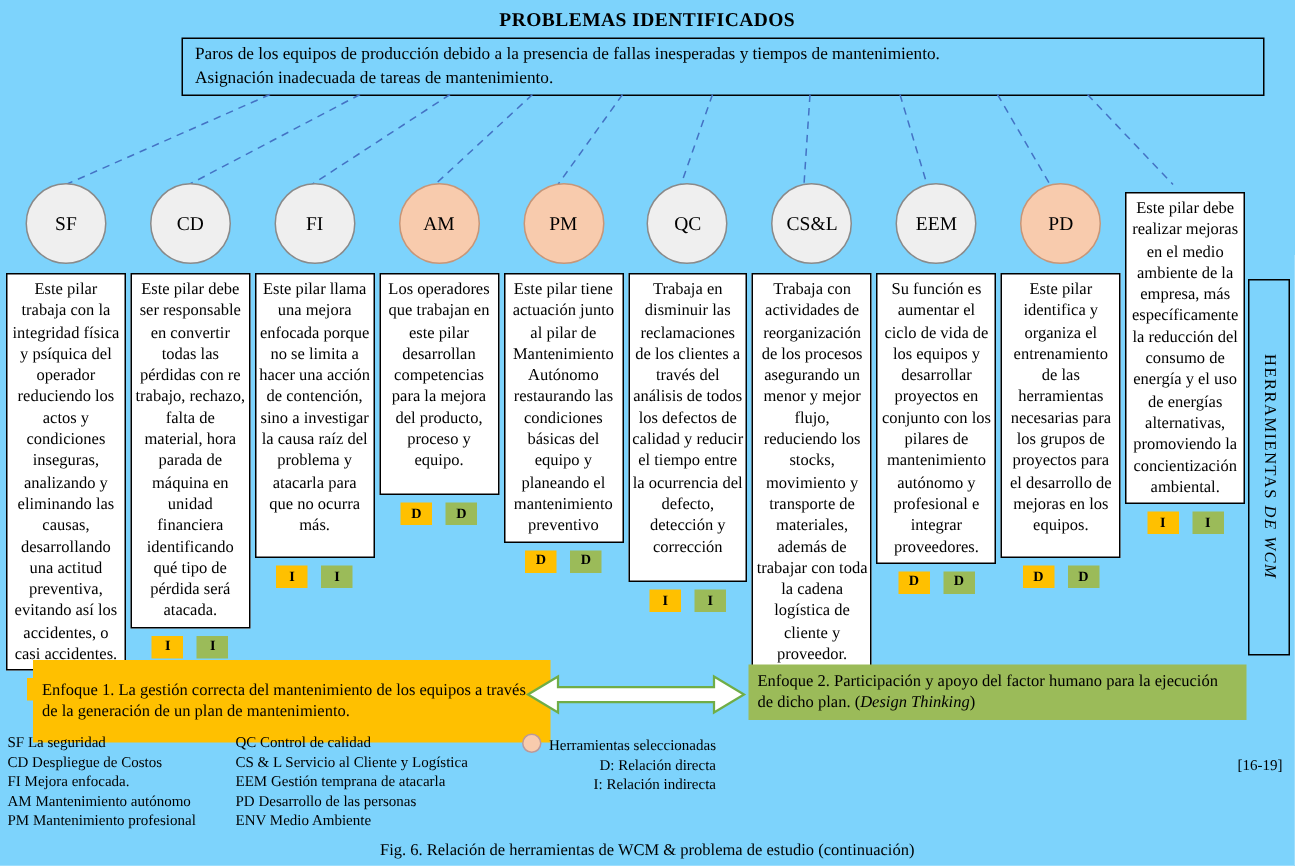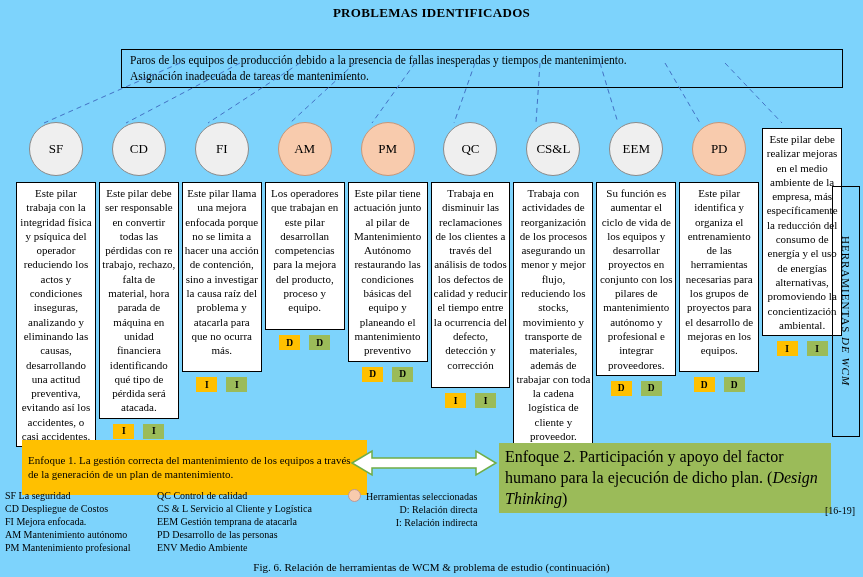--- a/index.html
+++ b/index.html
@@ -4,25 +4,25 @@
 <style>
   * { margin:0; padding:0; box-sizing:border-box; }
   body { background:#fff; }
   .figure { position:relative; width:863px; height:577px; background:#7dd3fc; color:#000;
             font-family:Liberation Serif, serif; overflow:hidden; }
 
   .title { position:absolute; top:5px; left:0; width:100%; text-align:center;
            font-weight:bold; font-size:13px; letter-spacing:.3px; }
 
   .problem-box { position:absolute; left:121px; top:25px; width:722px;
-                 border:1px solid #000; padding:3px 8px; font-size:11.5px; line-height:1.35;margin-top:24px; }
+                 border:1px solid #000; padding:3px 8px; font-size:11.5px; line-height:1.35; }
 
   .connectors { position:absolute; left:0; top:0; width:863px; height:577px; pointer-events:none; }
 
-  .pillars { position:absolute; left:4px; top:122px; width:826px; display:flex; gap:3px; align-items:flex-start;margin-left:12px; }
+  .pillars { position:absolute; left:4px; top:122px; width:826px; display:flex; gap:3px; align-items:flex-start; }
   .col { flex:1; min-width:0; display:flex; flex-direction:column; align-items:center; }
   .circle { width:54px; height:54px; flex-shrink:0; border-radius:50%; background:#EFEFEF;
             border:1px solid #8a8a8a; display:flex; align-items:center; justify-content:center;
             font-size:13px; }
   .circle.selected { background:#F8CBAD; border-color:#c79678; }
   .desc { margin-top:6px; width:100%; border:1px solid #000; background:#fff;
           padding:3px 2px; font-size:11px; line-height:1.3; text-align:center; }
   .badges { margin-top:5px; display:flex; gap:9px; }
   .badge { width:21px; height:15px; display:flex; align-items:center; justify-content:center;
            font-size:9.5px; font-weight:bold; }
@@ -41,21 +41,21 @@
   .col:nth-child(10) .desc{min-height:190px}
 
   .vlabel { position:absolute; right:3px; top:186px; width:28px; height:251px;
             border:1px solid #000; writing-mode:vertical-rl; text-align:center;
             font-size:11px; letter-spacing:1px; line-height:26px; }
   .vlabel .it { font-style:italic; }
 
   .enfoque1 { position:absolute; left:22px;  top:440px; width:345px; background:#FFC000;
               padding:13px 6px; font-size:11px; line-height:1.3; }
   .enfoque2 { position:absolute; left:499px; top:443px; width:332px; background:#9BBB59;
-              padding:4px 6px; font-size:16px; line-height:1.3; }
+              padding:4px 6px; font-size:11px; line-height:1.3; }
   .enfoque2 .it { font-style:italic; }
   .arrowsvg { position:absolute; left:350px; top:446px; }
 
   .legend { position:absolute; top:489px; font-size:10px; line-height:1.3; }
   .leg1 { left:5px; }
   .leg2 { left:157px; }
   .leg3 { left:348px;text-align:right; }
   .dot { display:inline-block; width:13px; height:13px; border-radius:50%;
          background:#F8CBAD; border:1px solid #b99; vertical-align:-2px; margin-right:5px; }
 

